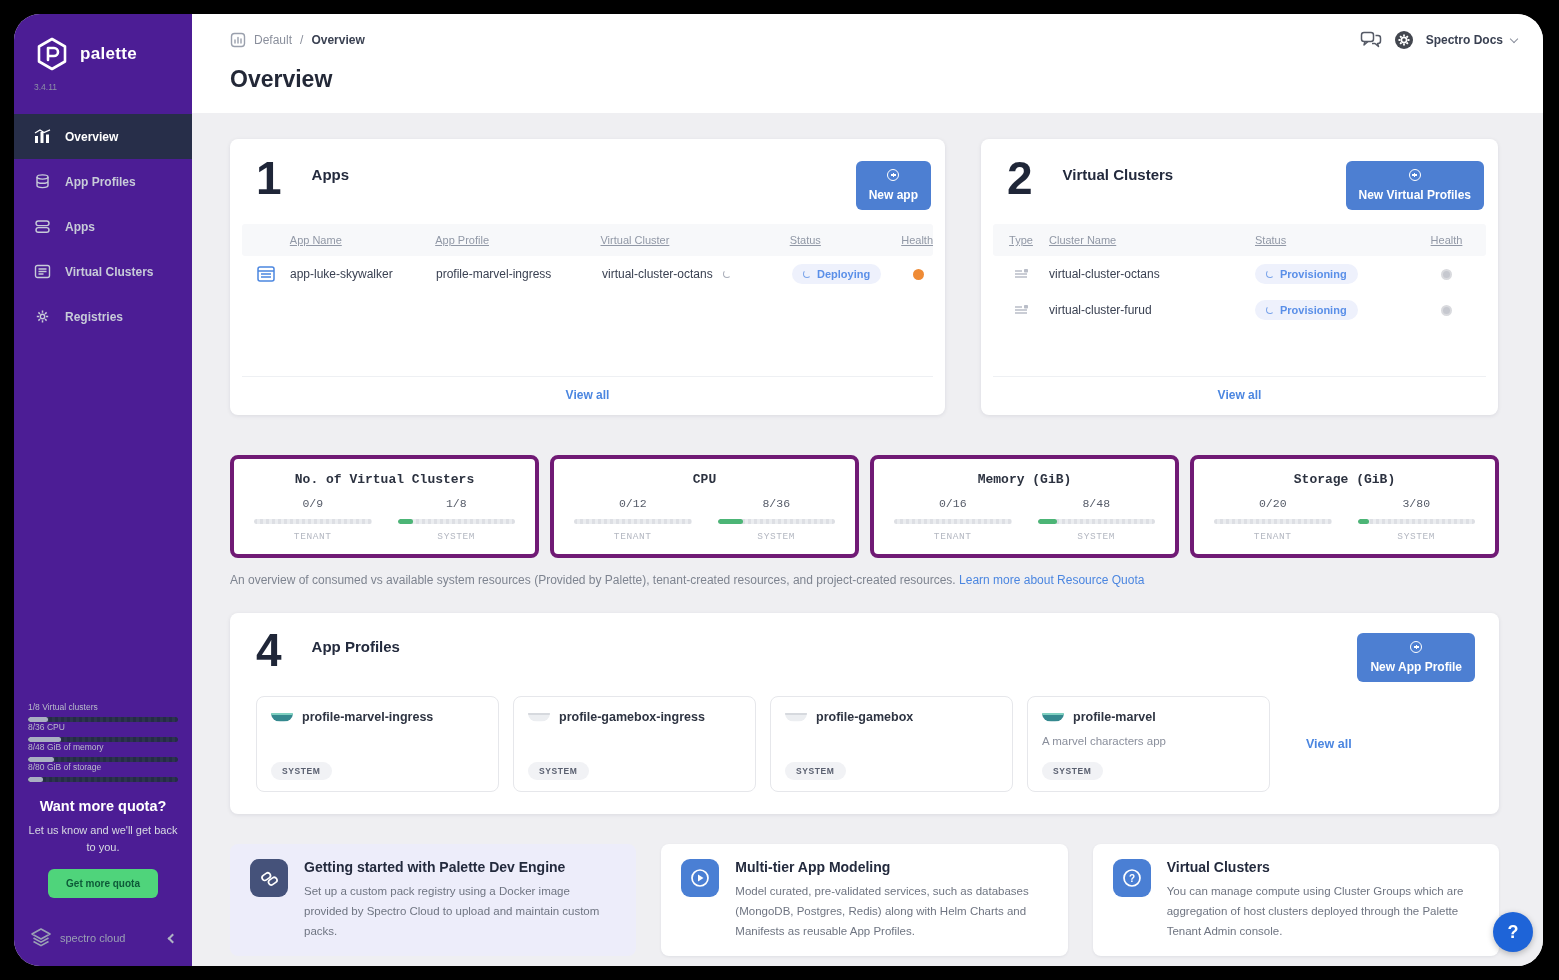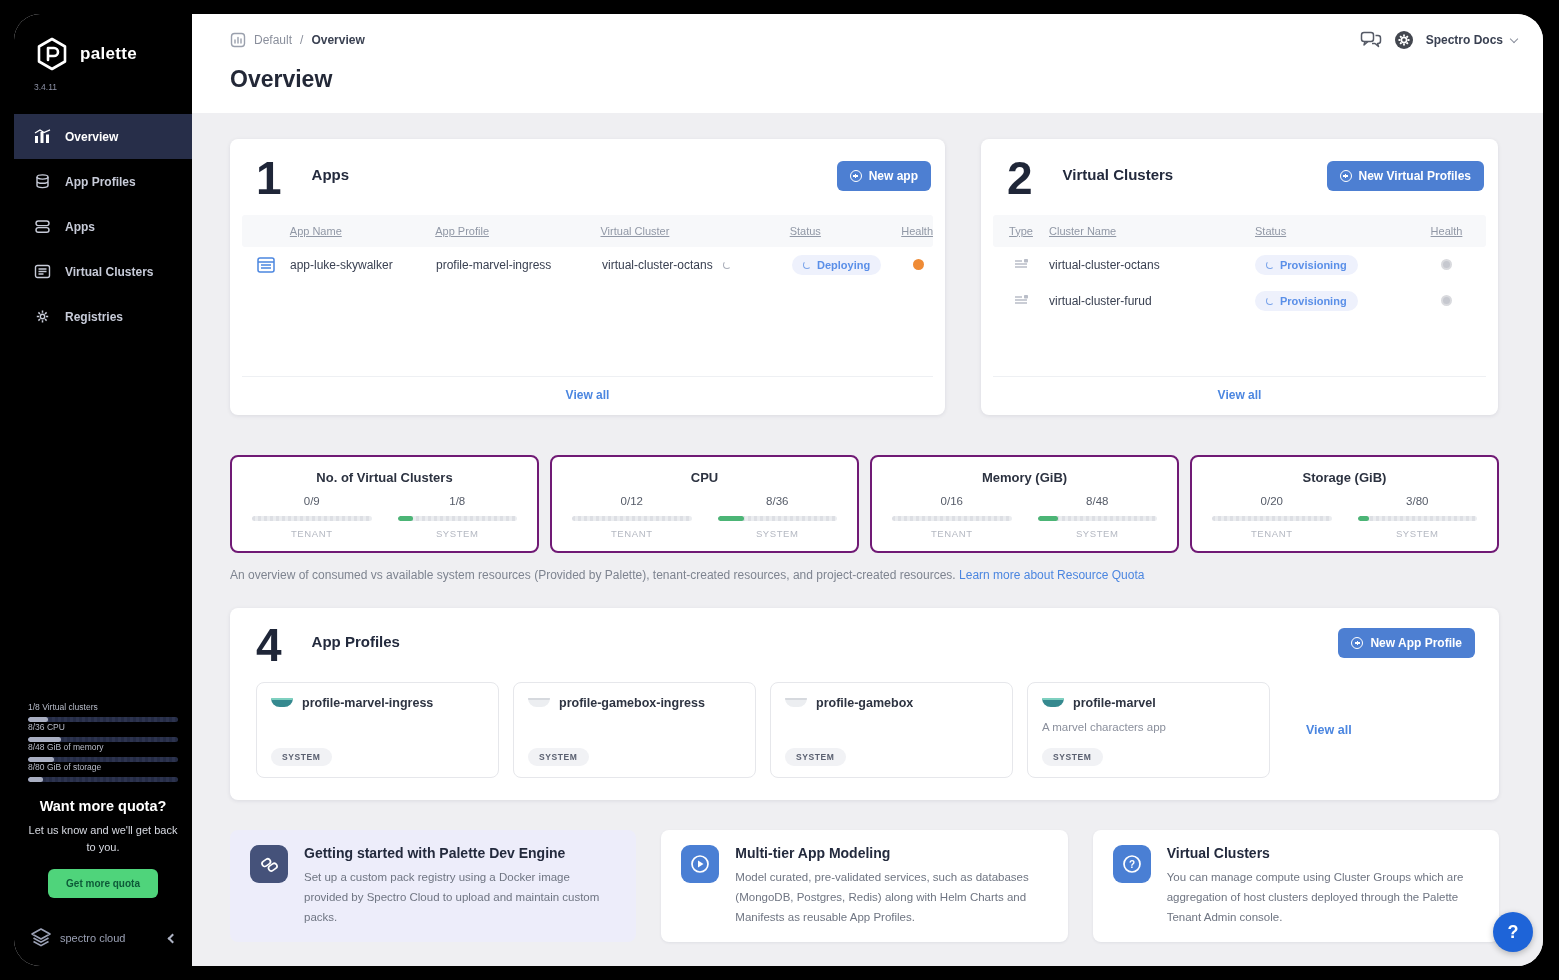--- a/index.html
+++ b/index.html
@@ -1,20 +1,20 @@
 <!DOCTYPE html>
 <html><head>
 <meta charset="utf-8">
 <style>
   * { margin:0; padding:0; box-sizing:border-box; }
   html,body { width:1559px; height:980px; background:#000; font-family:"Liberation Sans", sans-serif; overflow:hidden; }
   .frame { position:absolute; left:14px; top:14px; width:1529px; height:952px; border-radius:26px; overflow:hidden; display:flex; background:#efeff2; }
 
   
-  .sidebar { width:178px; background:#000000; color:#fff; display:flex; flex-direction:column; flex-shrink:0; }
+  .sidebar { width:178px; background:#4c1d95; color:#fff; display:flex; flex-direction:column; flex-shrink:0; }
   .logo-row { display:flex; align-items:center; gap:10px; padding:22px 18px 6px 20px; }
   .logo-mark { width:36px; height:36px; }
   .brand { font-size:17px; font-weight:700; letter-spacing:0.3px; color:#fff; }
   .version { font-size:8.5px; color:#8d92a6; padding:4px 20px 16px; }
   .nav { margin-top:6px; }
   .nav-item { display:flex; align-items:center; gap:14px; padding:15px 20px; color:#c7cbd8; font-size:12px; font-weight:600; cursor:pointer; }
   .nav-item.active { background:#272e49; color:#fff; }
   .nav-ico { width:17px; height:15px; flex-shrink:0; }
   .side-spacer { flex:1; }
   .quota-list { padding:0 14px; }
@@ -44,21 +44,21 @@
   .content { flex:1; background:#efeff2; padding:26px 44px 16px 38px; position:relative; }
 
   .row1 { display:flex; gap:36px; }
   .card { background:#fff; border-radius:8px; box-shadow:0 1px 4px rgba(20,26,51,0.09); }
   .list-card { display:flex; flex-direction:column; height:276px; }
   .card-apps { width:715px; }
   .card-clusters { width:517px; }
   .card-head { display:flex; align-items:flex-start; padding:18px 14px 8px 26px; }
   .big-num { font-size:46px; font-weight:600; color:#1f2638; line-height:0.95; }
   .card-title { font-size:15px; font-weight:600; color:#232a3d; margin:9px 0 0 30px; }
-  .btn-blue { margin-left:auto; margin-top:4px; display:flex; align-items:center; gap:7px; background:#4d7fd2; color:#fff; border:none; border-radius:6px; padding:8px 13px; font-size:12px; font-weight:600; font-family:inherit; cursor:pointer; }
+  .btn-blue { margin-left:auto; margin-top:4px; display:flex; align-items:center; gap:7px; background:#4d7fd2; color:#fff; border:none; border-radius:6px; padding:8px 13px; font-size:12px; font-weight:600; font-family:inherit; cursor:pointer;flex-direction:column; }
   .plus-ico { width:12px; height:12px; border:1.4px solid #fff; border-radius:50%; position:relative; flex-shrink:0; }
   .plus-ico::before, .plus-ico::after { content:""; position:absolute; background:#fff; }
   .plus-ico::before { left:2.6px; top:4.4px; width:4.8px; height:1.2px; }
   .plus-ico::after { left:4.4px; top:2.6px; width:1.2px; height:4.8px; }
 
   .tbl { margin:6px 12px 0; }
   .thead, .trow { display:flex; align-items:center; }
   .thead { background:#f7f8fa; color:#9198a6; font-size:11px; padding:10px 0; border-radius:3px;text-decoration:underline; }
   .trow { font-size:12px; color:#3a4152; padding:8px 0; }
   .a-icon { width:48px; display:flex; justify-content:center; }
@@ -72,21 +72,21 @@
   .pill { display:inline-flex; align-items:center; gap:6px; background:#eef1fc; color:#5a8fe8; font-size:11px; font-weight:600; border-radius:11px; padding:4px 11px; }
   .spinner { width:8px; height:8px; border-radius:50%; border:1.5px solid transparent; border-left-color:#7ba4ea; border-bottom-color:#7ba4ea; display:inline-block; }
   .spinner.gray { border-left-color:#a9aeb9; border-bottom-color:#a9aeb9; }
   .dot { width:11px; height:11px; border-radius:50%; }
   .dot.orange { background:#ef8b35; }
   .dot.gray { background:#c6c8cf; border:2px solid #d9dade; }
   .tbl-spacer { flex:1; }
   .view-all { margin:0 12px; border-top:1px solid #eef0f3; text-align:center; padding:11px 0 13px; color:#4b86e0; font-size:12px; font-weight:600; cursor:pointer; }
 
   .quota-row { display:flex; gap:11px; margin-top:40px; }
-  .quota-card { flex:1; background:#fff; border:2px solid #701a75; border-radius:8px; padding:13px 20px 12px; }
+  .quota-card { flex:1; background:#fff; border:4px solid #701a75; border-radius:8px; padding:13px 20px 12px;font-family:Liberation Mono, monospace; }
   .quota-card h4 { text-align:center; font-size:13px; font-weight:600; color:#2c3240; }
   .q-cols { display:flex; gap:26px; margin-top:10px; }
   .q-col { flex:1; text-align:center; }
   .q-val { font-size:11.5px; color:#555b68; }
   .q-bar { height:5px; border-radius:3px; margin:9px 0 7px; background:repeating-linear-gradient(90deg,#dddfe4 0 3px,#ebedf0 3px 6px); position:relative; overflow:hidden; }
   .q-fill { position:absolute; left:0; top:0; bottom:0; border-radius:3px; background:#4cb576; }
   .q-lab { font-size:9.5px; color:#b4b8c2; letter-spacing:0.6px; }
   .quota-caption { margin-top:15px; font-size:12px; color:#7e8490; }
   .quota-caption a { color:#4b86e0; text-decoration:none; cursor:pointer; }
 

